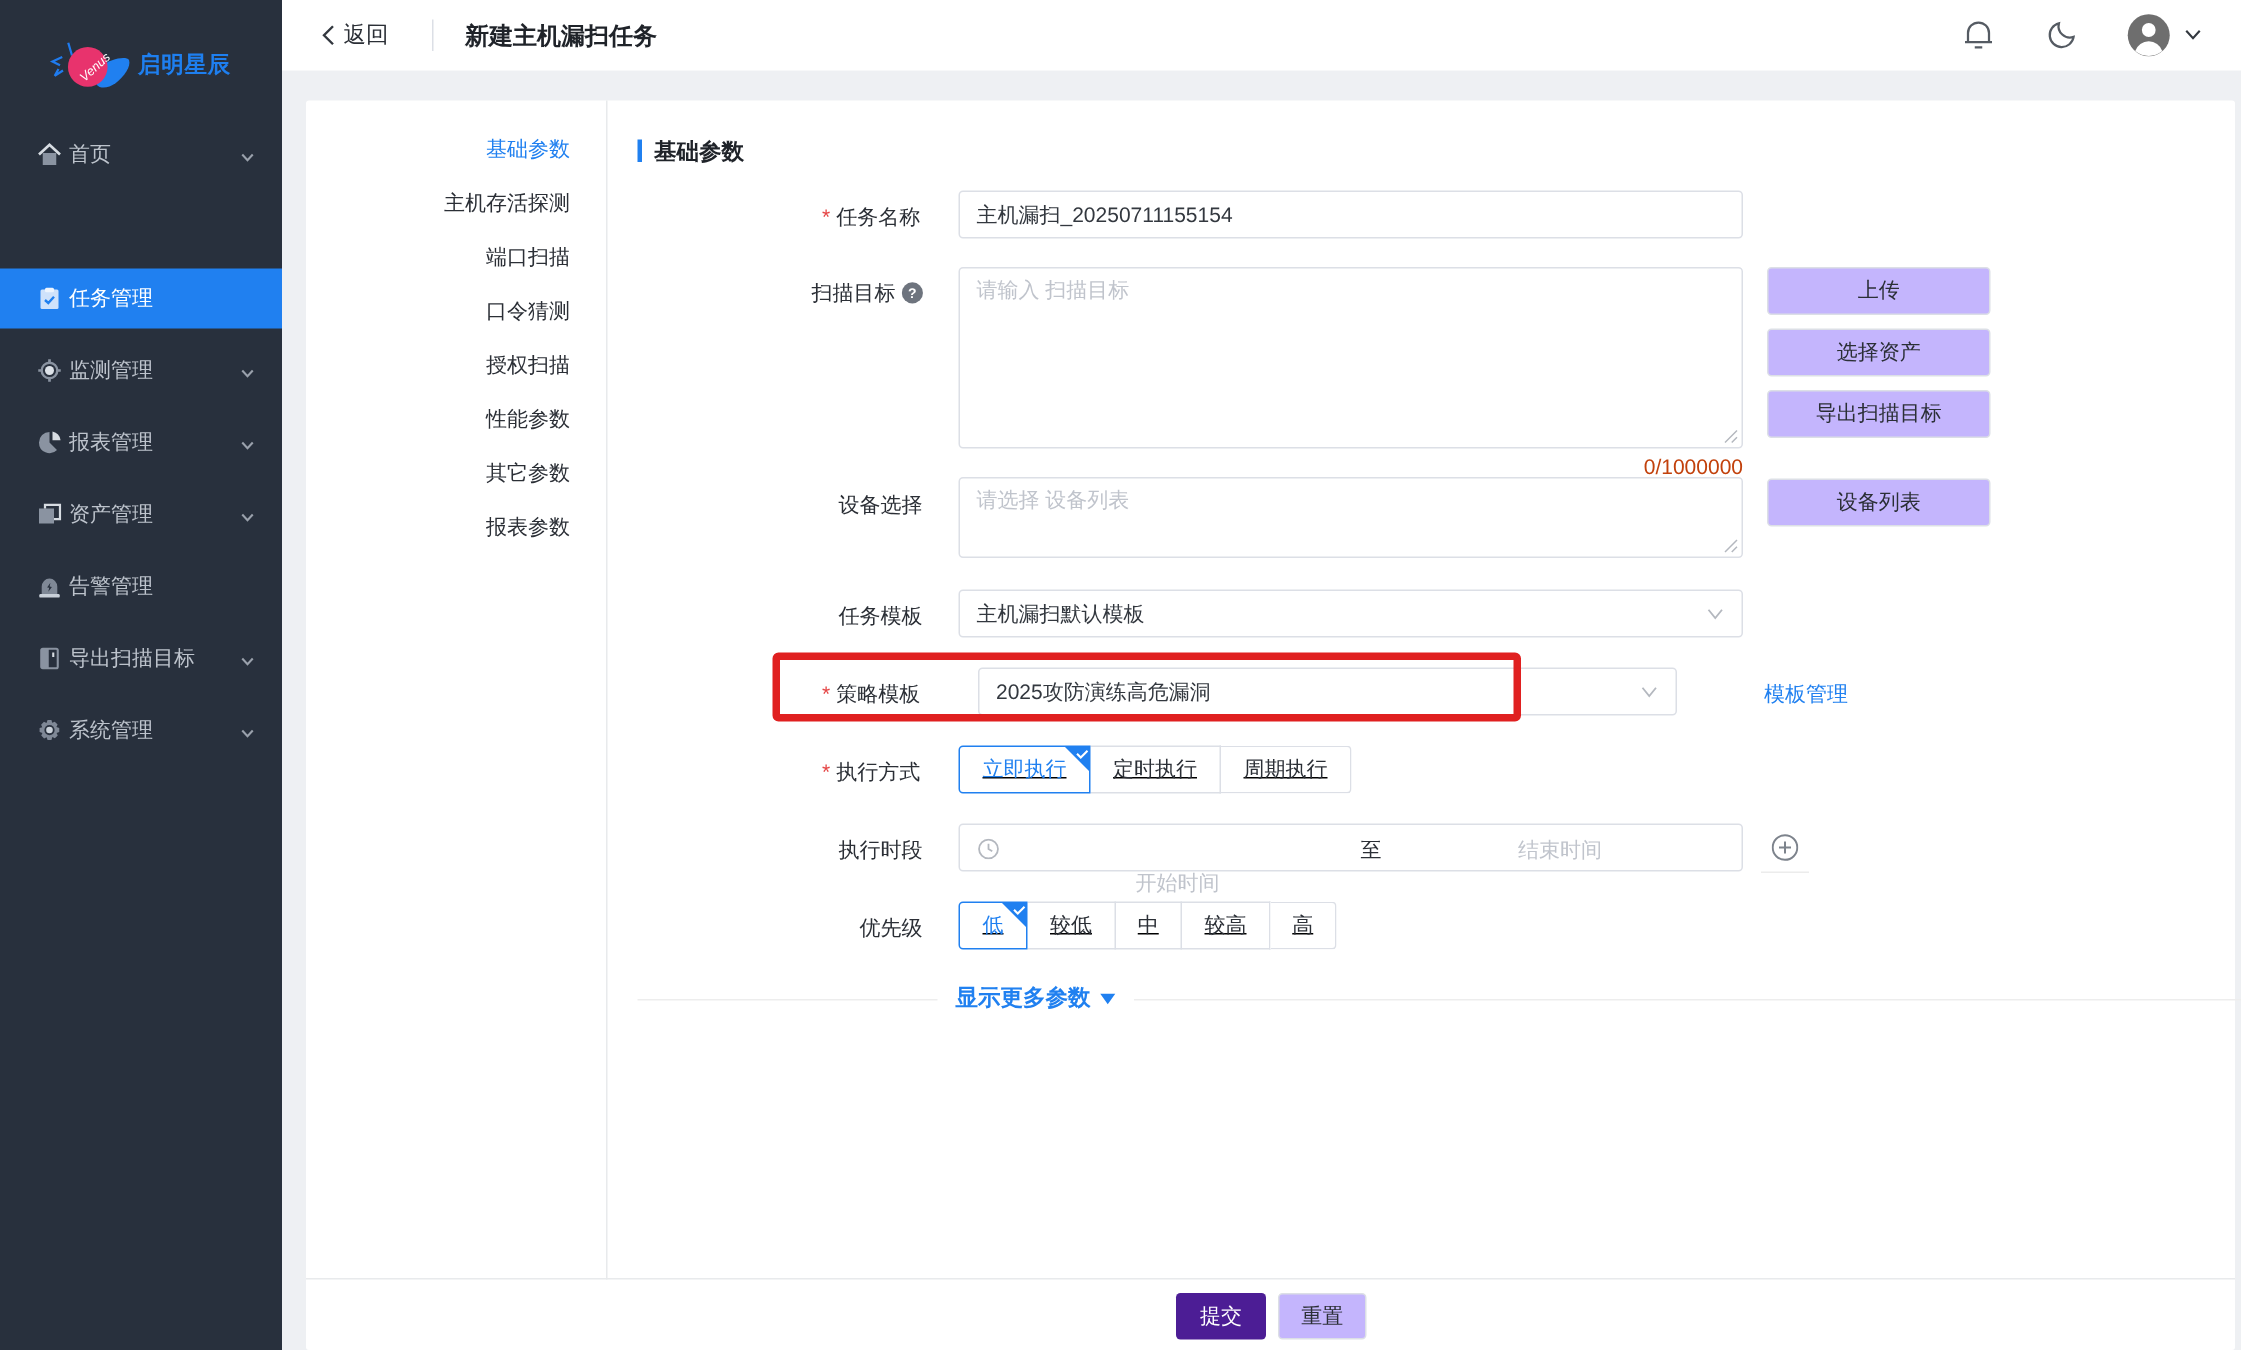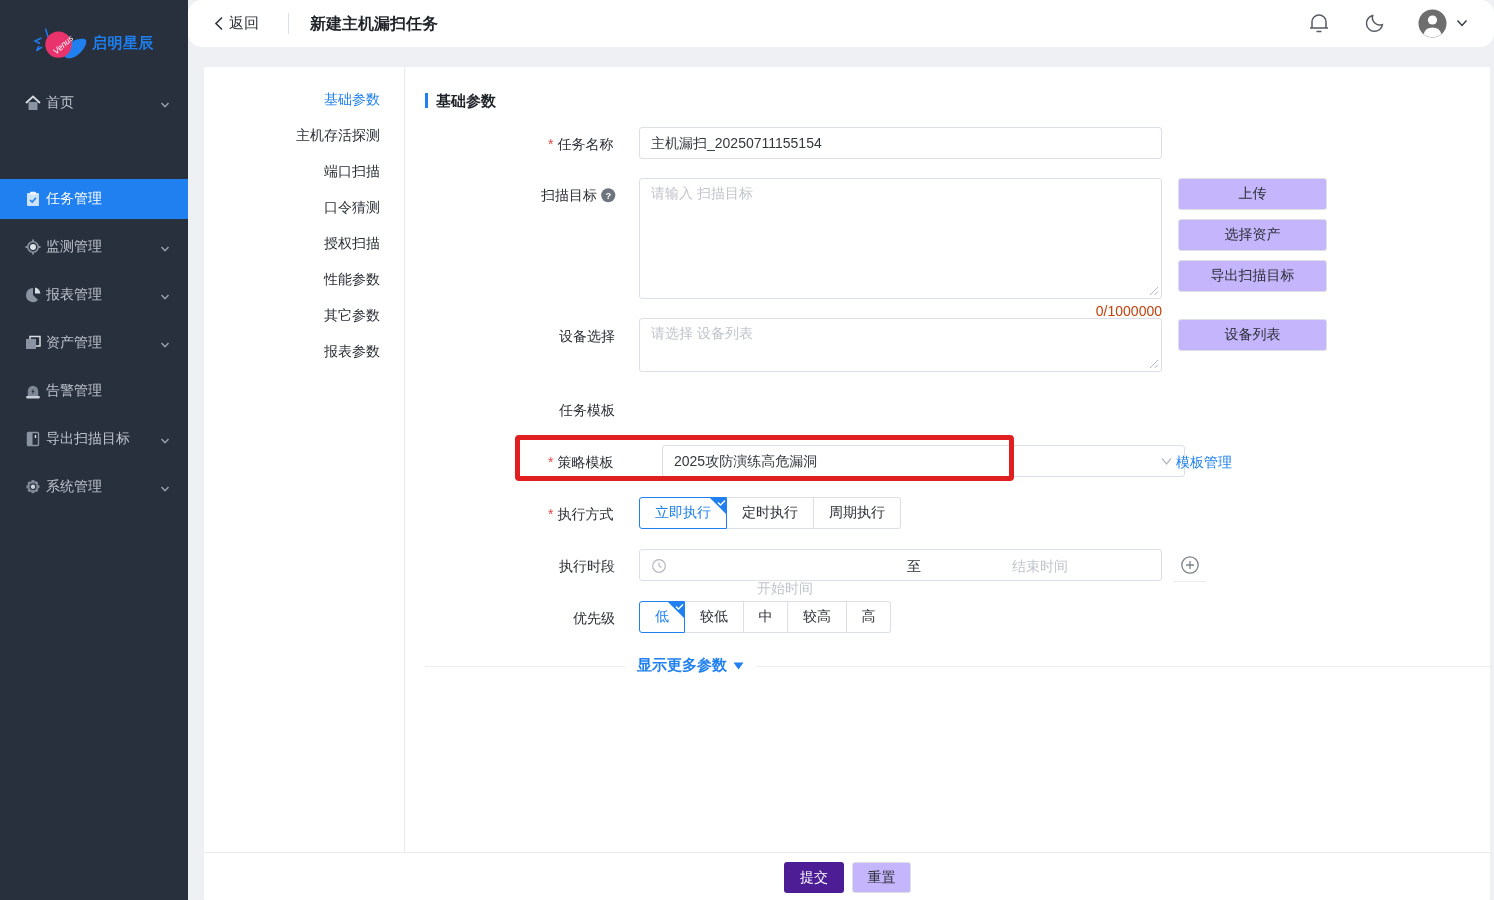--- a/index.html
+++ b/index.html
@@ -8,38 +8,38 @@
 
 
 #sidebar { position:absolute; left:0; top:0; width:188px; height:900px; background:#28303d; }
 .menu-item { position:absolute; left:0; width:188px; height:40px; display:flex; align-items:center; color:#bdc3cc; font-size:14px; }
 .menu-item .mi-icon { position:absolute; left:25px; width:16px; height:16px; }
 .menu-item .mi-text { position:absolute; left:46px; }
 .menu-item .mi-arrow { position:absolute; right:18px; top:14px; }
 .menu-item.active { background:#2080f0; color:#ffffff; }
 
 
-#topbar { position:absolute; left:188px; top:0; width:1306px; height:47px; background:#ffffff;border-radius:14px; }
+#topbar { position:absolute; left:188px; top:0; width:1306px; height:47px; background:#ffffff; }
 
 
 #card { position:absolute; left:204px; top:67px; width:1286px; height:833px; background:#ffffff; border-radius:2px; }
 #vdivider { position:absolute; left:200px; top:0; width:1px; height:786px; background:#e8eaec; }
 .subnav-item { position:absolute; right:1110px; height:36px; line-height:36px; font-size:14px; color:#2b2f36; white-space:nowrap; }
 .subnav-item.active { color:#2080f0; }
 
 
 .flabel { position:absolute; font-size:14px; color:#2b2f36; white-space:nowrap; }
 .req:before { content:"*"; color:#e54545; margin-right:4px; font-size:14px; }
 .finput { position:absolute; background:#fff; border:1px solid #dcdfe6; border-radius:3px; font-size:14px; color:#33383f; }
 .ph { color:#c0c4cc; }
 .btn { position:absolute; background:#c4b5fd; border:1px solid #dcdfe6; border-radius:3px; font-size:14px; color:#2b2f36; display:flex; align-items:center; justify-content:center; }
 .link { color:#2080f0; }
 
 
-.seg { position:absolute; display:flex; }
+.seg { position:absolute; display:flex;text-decoration:underline; }
 .seg .s { height:32px; border:1px solid #dcdfe6; border-left:none; background:#fff; font-size:14px; color:#2b2f36; display:flex; align-items:center; justify-content:center; position:relative; }
 .seg .s:first-child { border-left:1px solid #dcdfe6; border-radius:3px 0 0 3px; }
 .seg .s:last-child { border-radius:0 3px 3px 0; }
 .seg .s.on { border:1px solid #2080f0; color:#2080f0; z-index:2; overflow:hidden; }
 .corner { position:absolute; top:0; right:0; width:0; height:0; border-top:16px solid #2080f0; border-left:16px solid transparent; }
 .corner svg { position:absolute; top:-15px; right:0px; }
 </style>
 </head>
 <body>
 
@@ -200,23 +200,28 @@
 
   <div class="flabel" style="top:261px;left:355px;">设备选择</div>
   <div class="finput" style="left:435px;top:251px;width:523px;height:54px;padding:6px 11px;"><span class="ph">请选择 设备列表</span>
     <svg class="abs" style="right:2px;bottom:2px;" width="10" height="10" viewBox="0 0 10 10">
         <path d="M9 1 L1 9 M9 5.5 L5.5 9" stroke="#b4b8bf" stroke-width="1"></path>
       </svg>
   </div>
   <div class="btn" style="left:974px;top:252px;width:149px;height:32px;">设备列表</div>
 
   <div class="flabel" style="top:335px;left:355px;">任务模板</div>
+  <div class="finput" style="left:435px;top:326px;width:523px;height:32px;line-height:30px;padding-left:11px;">主机漏扫默认模板
+    <svg class="abs" style="right:12px;top:11px;" width="11" height="9" viewBox="0 0 11 9">
+        <path d="M1 1.5 L5.5 7 L10 1.5" fill="none" stroke="#b4b8bf" stroke-width="1.2"></path>
+      </svg>
+  </div>
 
   <div class="flabel req" style="top:387px;left:344px;">策略模板</div>
-  <div class="finput" style="left:458px;top:378px;width:523px;height:32px;line-height:30px;padding-left:11px;">2025攻防演练高危漏洞
+  <div class="finput" style="left:448px;top:378px;width:466px;height:32px;line-height:30px;padding-left:11px;">2025攻防演练高危漏洞
     <svg class="abs" style="right:12px;top:11px;" width="11" height="9" viewBox="0 0 11 9">
         <path d="M1 1.5 L5.5 7 L10 1.5" fill="none" stroke="#b4b8bf" stroke-width="1.2"></path>
       </svg>
   </div>
   <div class="abs link" style="left:972px;top:387px;font-size:14px;">模板管理</div>
 
   <div class="flabel req" style="top:439px;left:344px;">执行方式</div>
   <div class="seg" style="left:435px;top:430px;">
     <div class="s on" style="width:88px;">立即执行<span class="corner">
           <svg width="9" height="8" viewBox="0 0 9 8">

